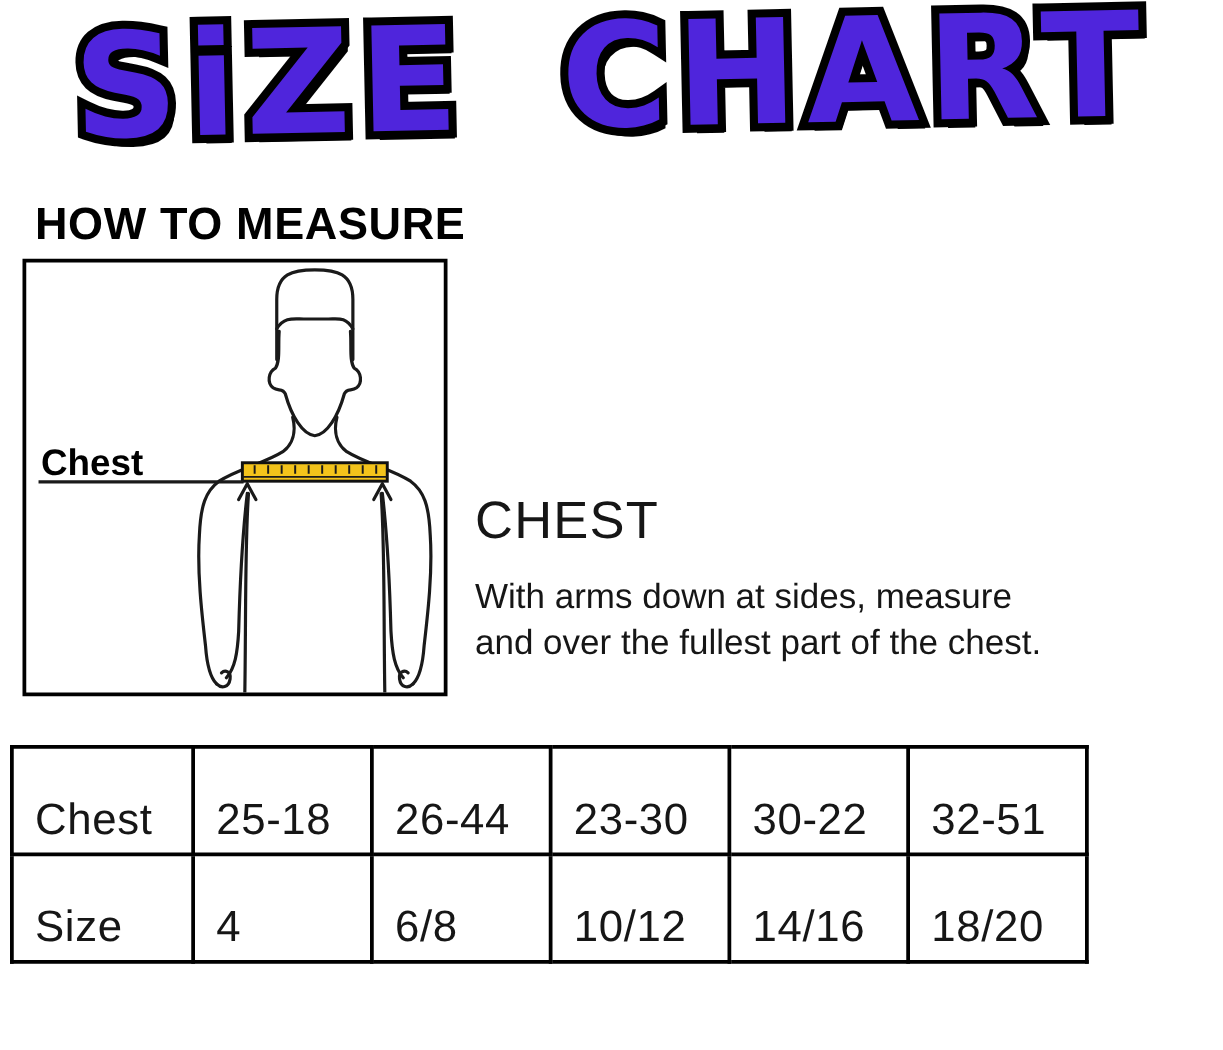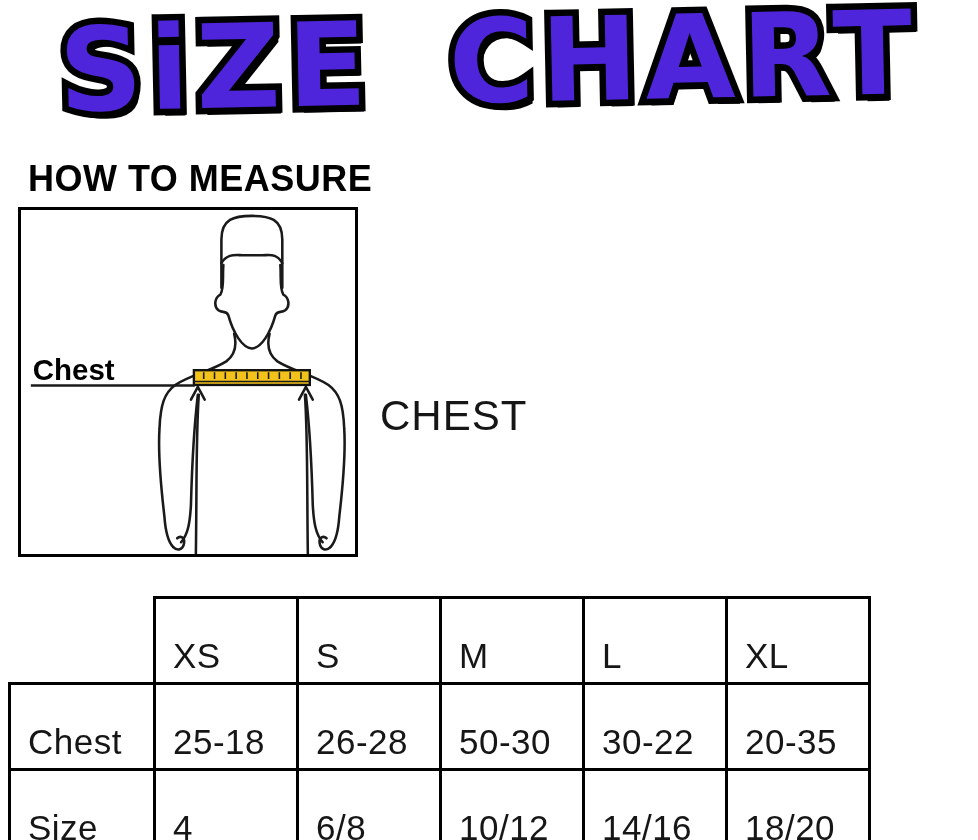--- a/index.html
+++ b/index.html
@@ -107,48 +107,42 @@
     <line x1="176" y1="174.5" x2="294" y2="174.5" stroke="#1a1a1a" stroke-width="1.4"></line>
 
     <line x1="10" y1="178.5" x2="177" y2="178.5" stroke="#1a1a1a" stroke-width="2.6"></line>
     <text x="12" y="173" font-size="30" font-weight="700" font-family="Liberation Sans, sans-serif" fill="#000">Chest</text>
   </svg>
 </div>
 
 <div class="chest-info">
   <h2 class="chest-heading">CHEST</h2>
   <div class="chest-text">
+    <div>With arms down at sides, measure</div>
+    <div>and over the fullest part of the chest.</div>
   </div>
 </div>
 
 <table class="size-table">
   <colgroup>
     <col style="width:145px">
     <col style="width:143px">
       <col style="width:143px">
       <col style="width:143px">
     <col style="width:143px">
       <col style="width:143px">
   </colgroup>
   <tbody>
-      <tr>
-    <td class="corner"></td>
-    <th>XS</th>
-    <th>S</th>
-    <th>M</th>
-    <th>L</th>
-    <th>XL</th>
-  </tr>
   <tr>
     <td>Chest</td>
     <td>25-18</td>
-    <td>26-28</td>
-    <td>50-30</td>
+    <td>26-44</td>
+    <td>23-30</td>
     <td>30-22</td>
-    <td>20-35</td>
+    <td>32-51</td>
   </tr>
   <tr>
     <td>Size</td>
     <td>4</td>
     <td>6/8</td>
     <td>10/12</td>
     <td>14/16</td>
     <td>18/20</td>
   </tr>
 </tbody>

